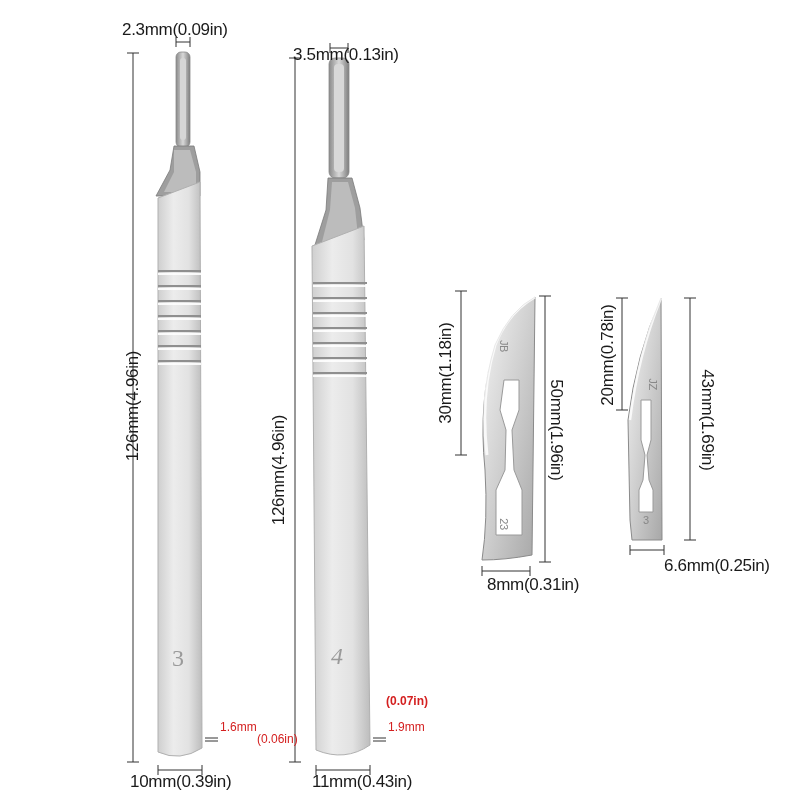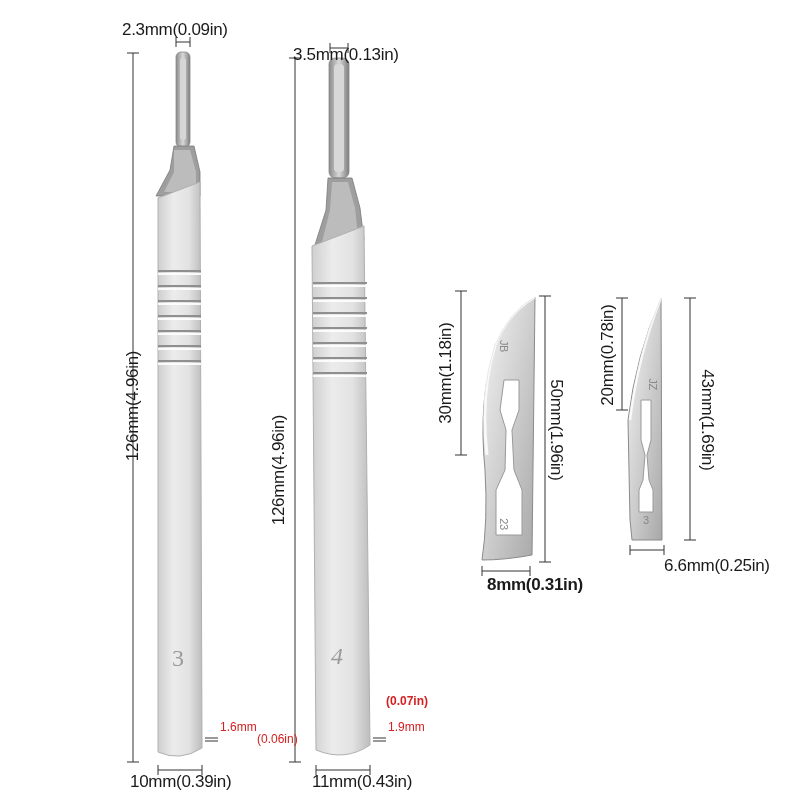--- a/index.html
+++ b/index.html
@@ -170,19 +170,19 @@
 <div class="abs dim dimv" style="left:199px;top:460px;width:160px;text-align:center;">126mm(4.96in)</div>
 <div class="abs dim" style="left:312px;top:772px;">11mm(0.43in)</div>
 <div class="abs" style="left:331px;top:643px;font-family:'Liberation Serif',serif;font-style:italic;font-size:24px;color:#9a9a9a;">4</div>
 <div class="abs red" style="left:388px;top:722px;">1.9mm</div>
 <div class="abs red" style="left:386px;top:696px;font-weight:bold;">(0.07in)</div>
 
 <div class="abs dim dimv" style="left:381px;top:363px;width:130px;text-align:center;">30mm(1.18in)</div>
 <div class="abs dim" style="left:498px;top:340px;font-size:11px;color:#888;transform:rotate(90deg);">JB</div>
 <div class="abs dim" style="left:498px;top:518px;font-size:11px;color:#888;transform:rotate(90deg);">23</div>
 <div class="abs dim" style="left:471px;top:420px;width:170px;text-align:center;transform:rotate(90deg);transform-origin:center center;">50mm(1.96in)</div>
-<div class="abs dim" style="left:487px;top:575px;font-weight:bold;">8mm(0.31in)</div>
+<div class="abs dim" style="left:487px;top:575px;">8mm(0.31in)</div>
 
 <div class="abs dim dimv" style="left:548px;top:345px;width:120px;text-align:center;">20mm(0.78in)</div>
 <div class="abs dim" style="left:647px;top:378px;font-size:11px;color:#888;transform:rotate(90deg);">JZ</div>
 <div class="abs dim" style="left:643px;top:514px;font-size:11px;color:#888;">3</div>
 <div class="abs dim" style="left:627px;top:410px;width:160px;text-align:center;transform:rotate(90deg);transform-origin:center center;">43mm(1.69in)</div>
 <div class="abs dim" style="left:618px;top:556px;margin-left:46px;">6.6mm(0.25in)</div>
 
 </body></html>

